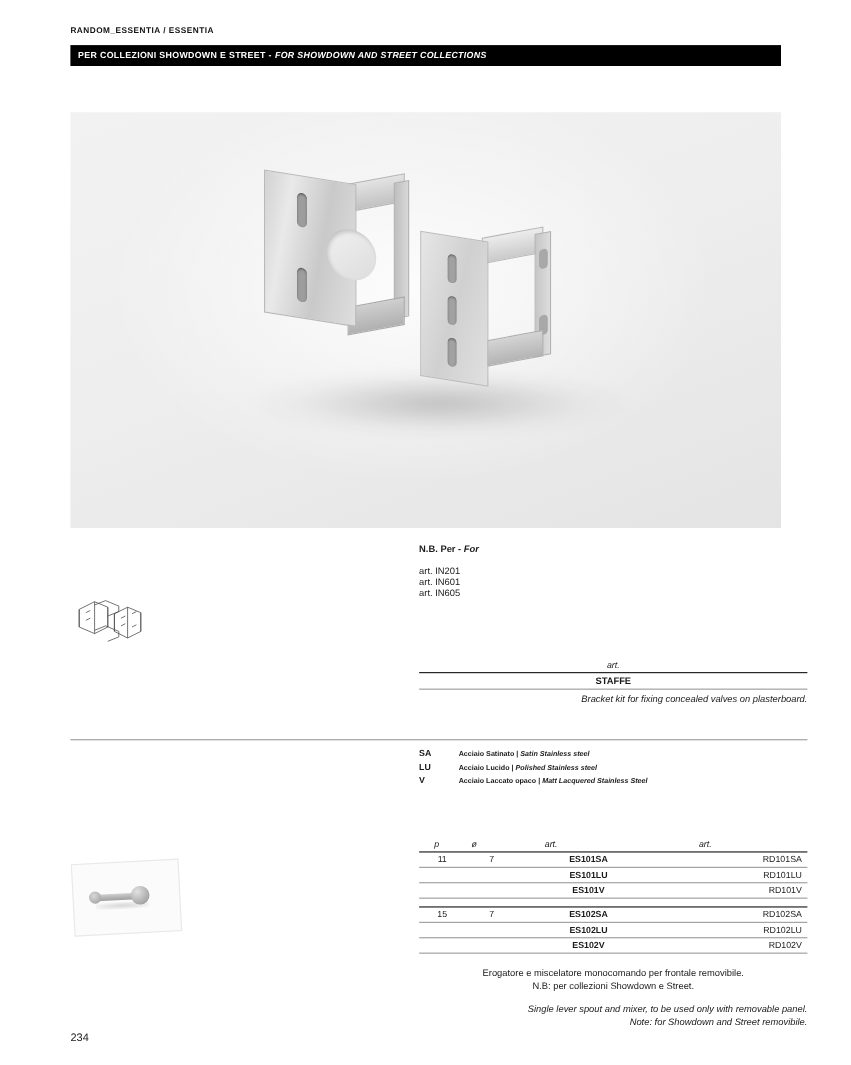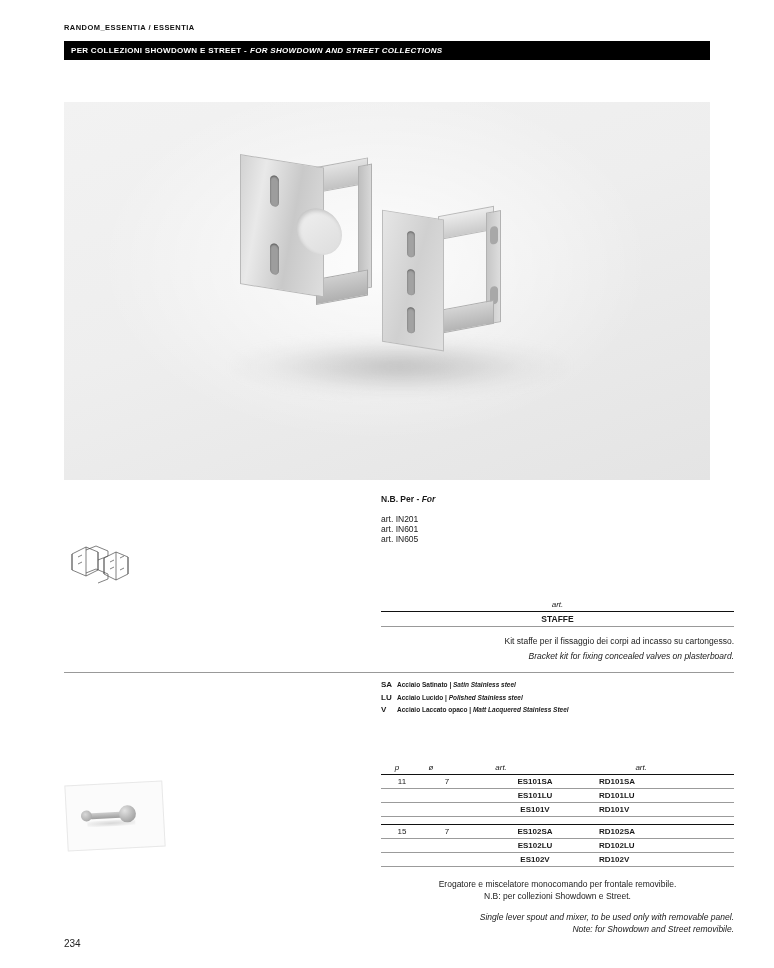--- a/index.html
+++ b/index.html
@@ -298,21 +298,21 @@
     left: 381px;
     top: 680px;
     width: 340px;
   }
   .legend .lrow {
     display: flex;
     align-items: baseline;
     margin-bottom: 3.5px;
   }
   .legend .code {
-    width: 16px;
+    width: 36px;
     font-size: 8px;
     font-weight: bold;
   }
   .legend .txt {
     font-size: 6.5px;
     font-weight: bold;
   }
   .legend .txt i { font-style: italic; }
 
   
@@ -370,21 +370,21 @@
     padding-bottom: 2px;
   }
   .ptable .r {
     display: flex;
     align-items: center;
     height: 13px;
   }
   .ptable .cp { width: 42px; text-align: center; }
   .ptable .co { width: 48px; text-align: center; }
   .ptable .ca { width: 128px; text-align: center; font-weight: bold; }
-  .ptable .cb { width: 130px; text-align: left; font-weight: bold; }
+  .ptable .cb { width: 130px; text-align: right; font-weight: normal; }
   .ptable .head .cp,
   .ptable .head .co { font-weight: normal; }
   .ptable .head .ca,
   .ptable .head .cb { font-weight: normal; text-align: center; }
   .ptable .head .ca { text-align: left; padding-left: 46px; }
   .ptable .head .cb { text-align: left; padding-left: 43px; }
   .ptable .line-b { border-top: 1px solid #111; }
   .ptable .line-t { border-top: 0.6px solid #9b9b9b; }
   .ptable .gap { height: 7px; }
 
@@ -483,21 +483,20 @@
         <path d="M54,18 L58,16 M54,30 L58,28"></path>
       </g>
     </svg>
   </div>
 
   <div class="art-table">
     <div class="art-label">art.</div>
     <div class="hr"></div>
     <div class="staffe">STAFFE</div>
     <div class="hr-thin"></div>
-    <div class="desc-it">Kit staffe per il fissaggio dei corpi ad incasso su cartongesso.</div>
     <div class="desc-en">Bracket kit for fixing concealed valves on plasterboard.</div>
   </div>
 
   <div class="legend-rule"></div>
 
   <div class="legend">
     <div class="lrow">
       <div class="code">SA</div>
       <div class="txt"><span>Acciaio Satinato</span> | <i>Satin Stainless steel</i></div>
     </div>

